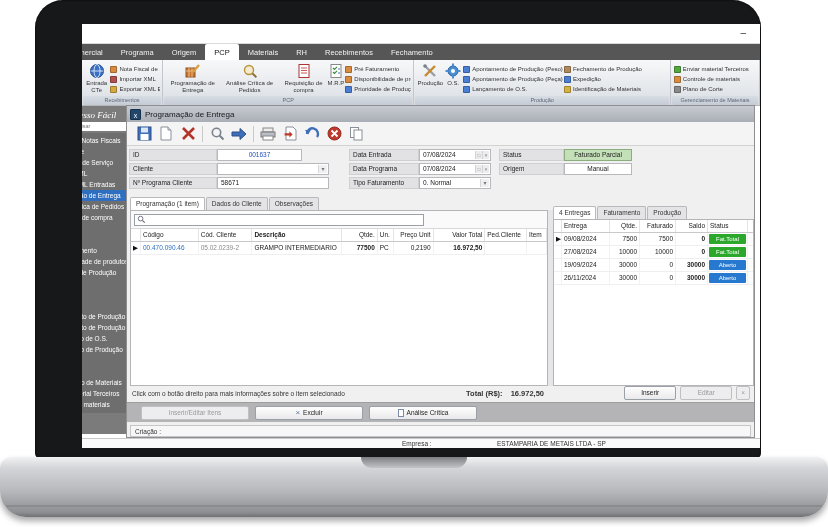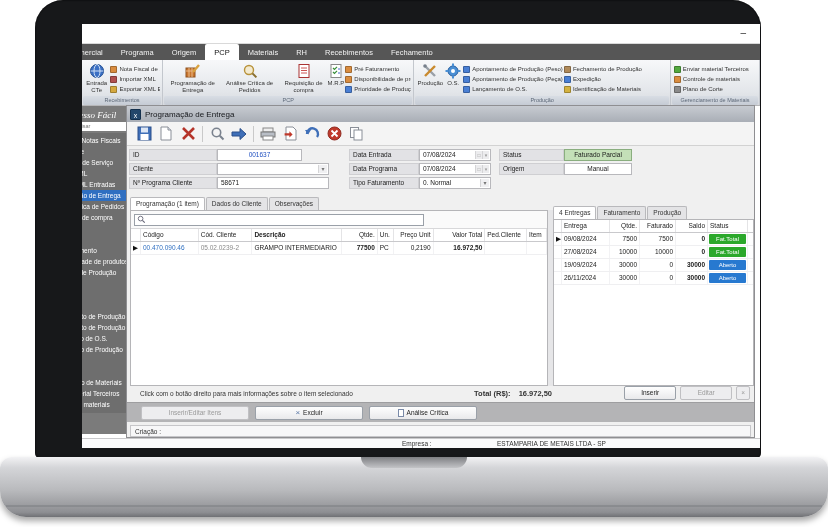--- a/index.html
+++ b/index.html
@@ -540,21 +540,21 @@
               <div class="c right" style="width: 30px;">30000</div>
               <div class="c right" style="width: 36px;">0</div>
               <div class="c right bold" style="width: 32px;">30000</div>
               <div class="c " style="width: 40px; padding: 0px 1px;">
                 <div class="badge" style="background: rgb(39, 121, 208);">Aberto</div>
               </div>
             </div>
           </div>
       </div>
 
-      <div class="infobar" style="left:13px;top:280px;width:416px;height:14px;">
+      <div class="infobar" style="left:5px;top:280px;width:416px;height:14px;">
         <span>Click com o botão direito para mais informações sobre o item selecionado</span>
         <span class="bold" style="margin-left:auto;font-size:7.5px;">Total (R$):</span>
         <span class="bold" style="margin-left:8px;margin-right:4px;font-size:7.5px;">16.972,50</span>
       </div>
 
       <div class="infobar" id="entregas-buttons" style="left:426px;top:280px;width:201px;height:14px;justify-content:flex-end;">
           <div class="btn" style="margin-right: 4px; width: 52px;">Inserir</div>
           <div class="btn disabled" style="margin-right: 4px; width: 52px;">Editar</div>
           <div class="btn disabled" style="margin-right: 4px; padding: 0px 4px;">×</div>
         </div>

